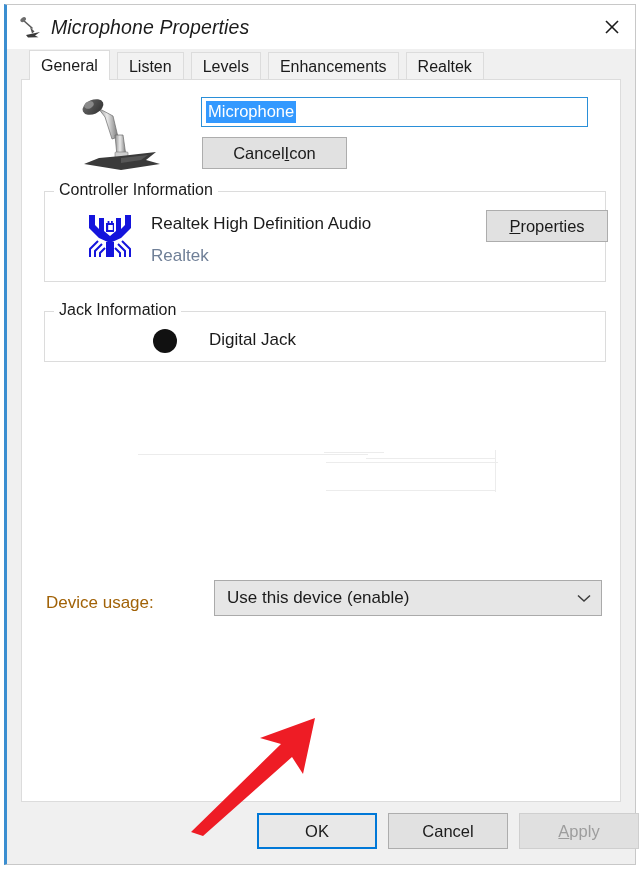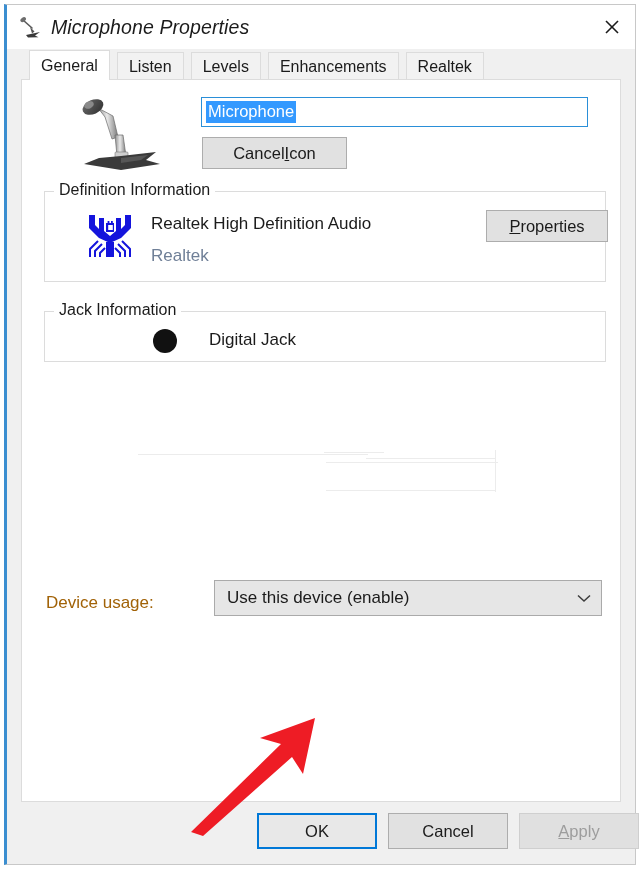--- a/index.html
+++ b/index.html
@@ -394,21 +394,21 @@
       </div>
 
       <div class="wbtn btn-change-icon">
         <span>Cancel </span>
           <span class="acc">I</span>
           <span>con</span>
       </div>
     </div>
 
     <div class="groupbox" id="grp-controller">
-      <span class="gb-label">Definition Information</span>
+      <span class="gb-label">Controller Information</span>
 
       <span class="ctrl-logo">
         <svg viewBox="0 0 54 54" width="54" height="54">
           <g fill="#1414dc">
             <path d="M6 6 L12 6 L12 16 L16 20 L16 9 L21 9 L21 22 L27 27 L33 22 L33 9 L38 9 L38 20 L42 16 L42 6 L48 6 L48 19 L38 29 L27 34 L16 29 L6 19 Z"></path>
             <rect x="23" y="14" width="8" height="9"></rect>
             <rect x="24.6" y="12" width="1.8" height="3"></rect>
             <rect x="28" y="12" width="1.8" height="3"></rect>
             <rect x="25.2" y="16" width="4.6" height="5" fill="#ffffff"></rect>
           </g>

